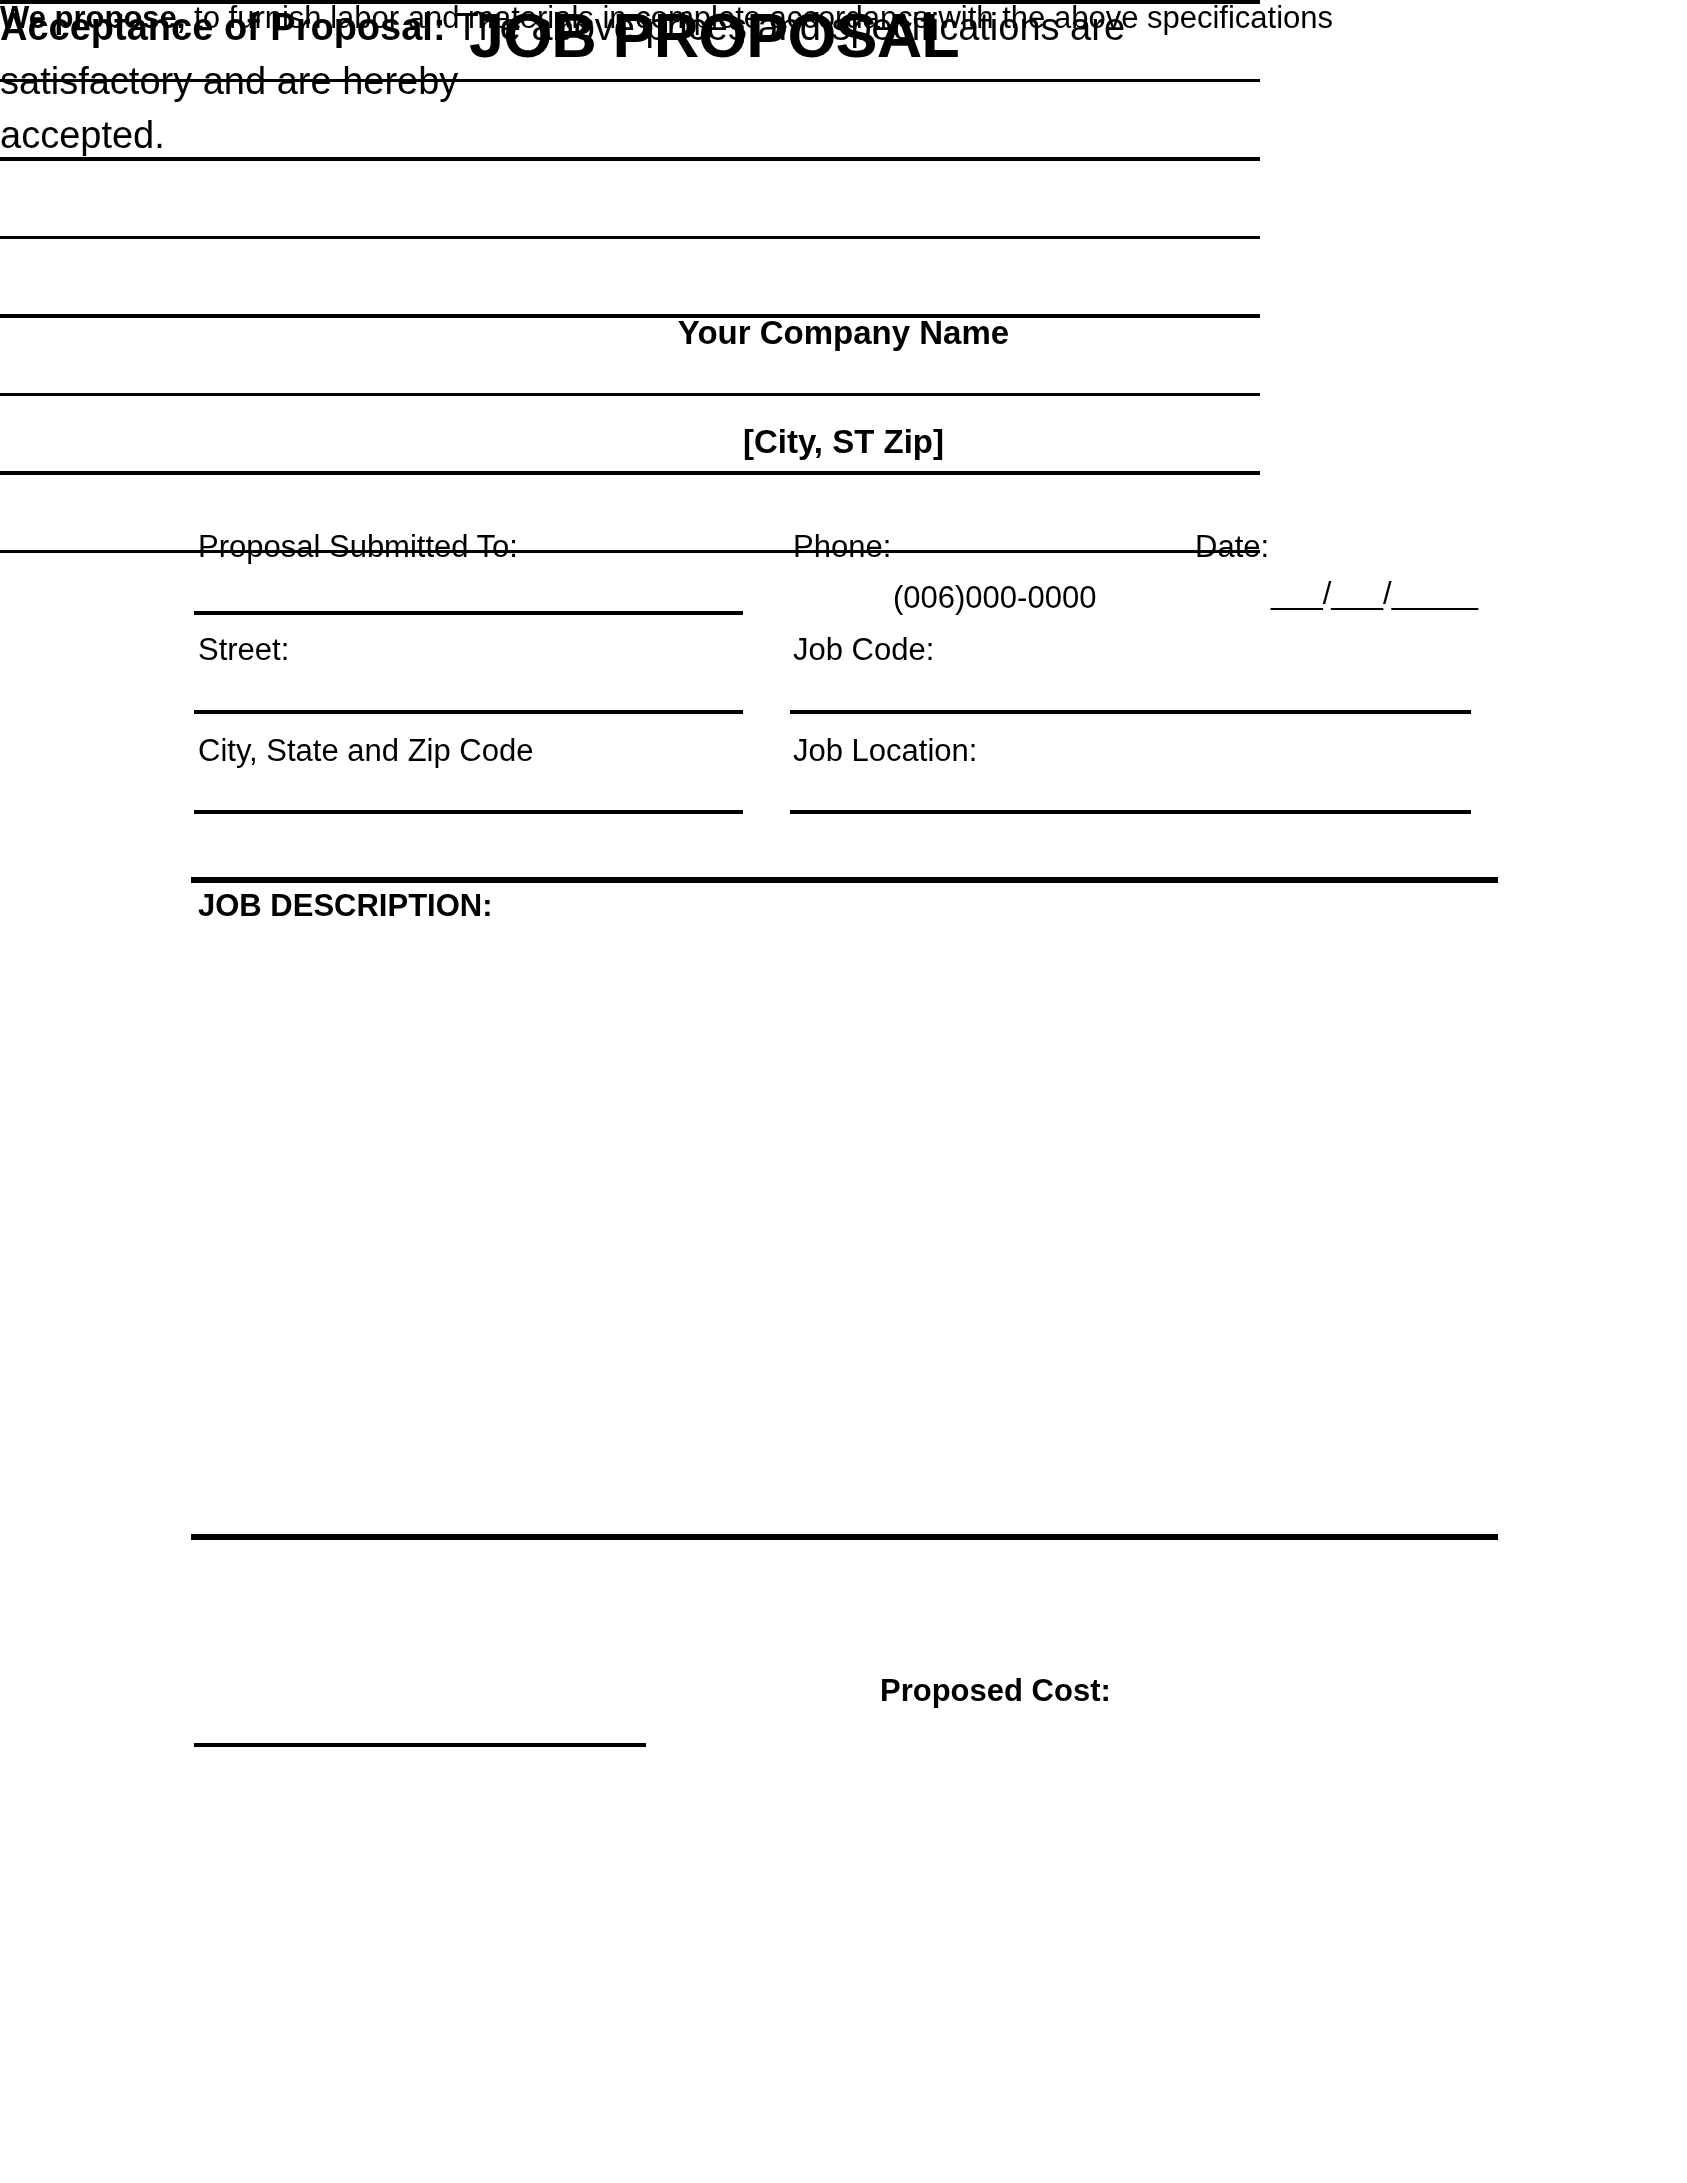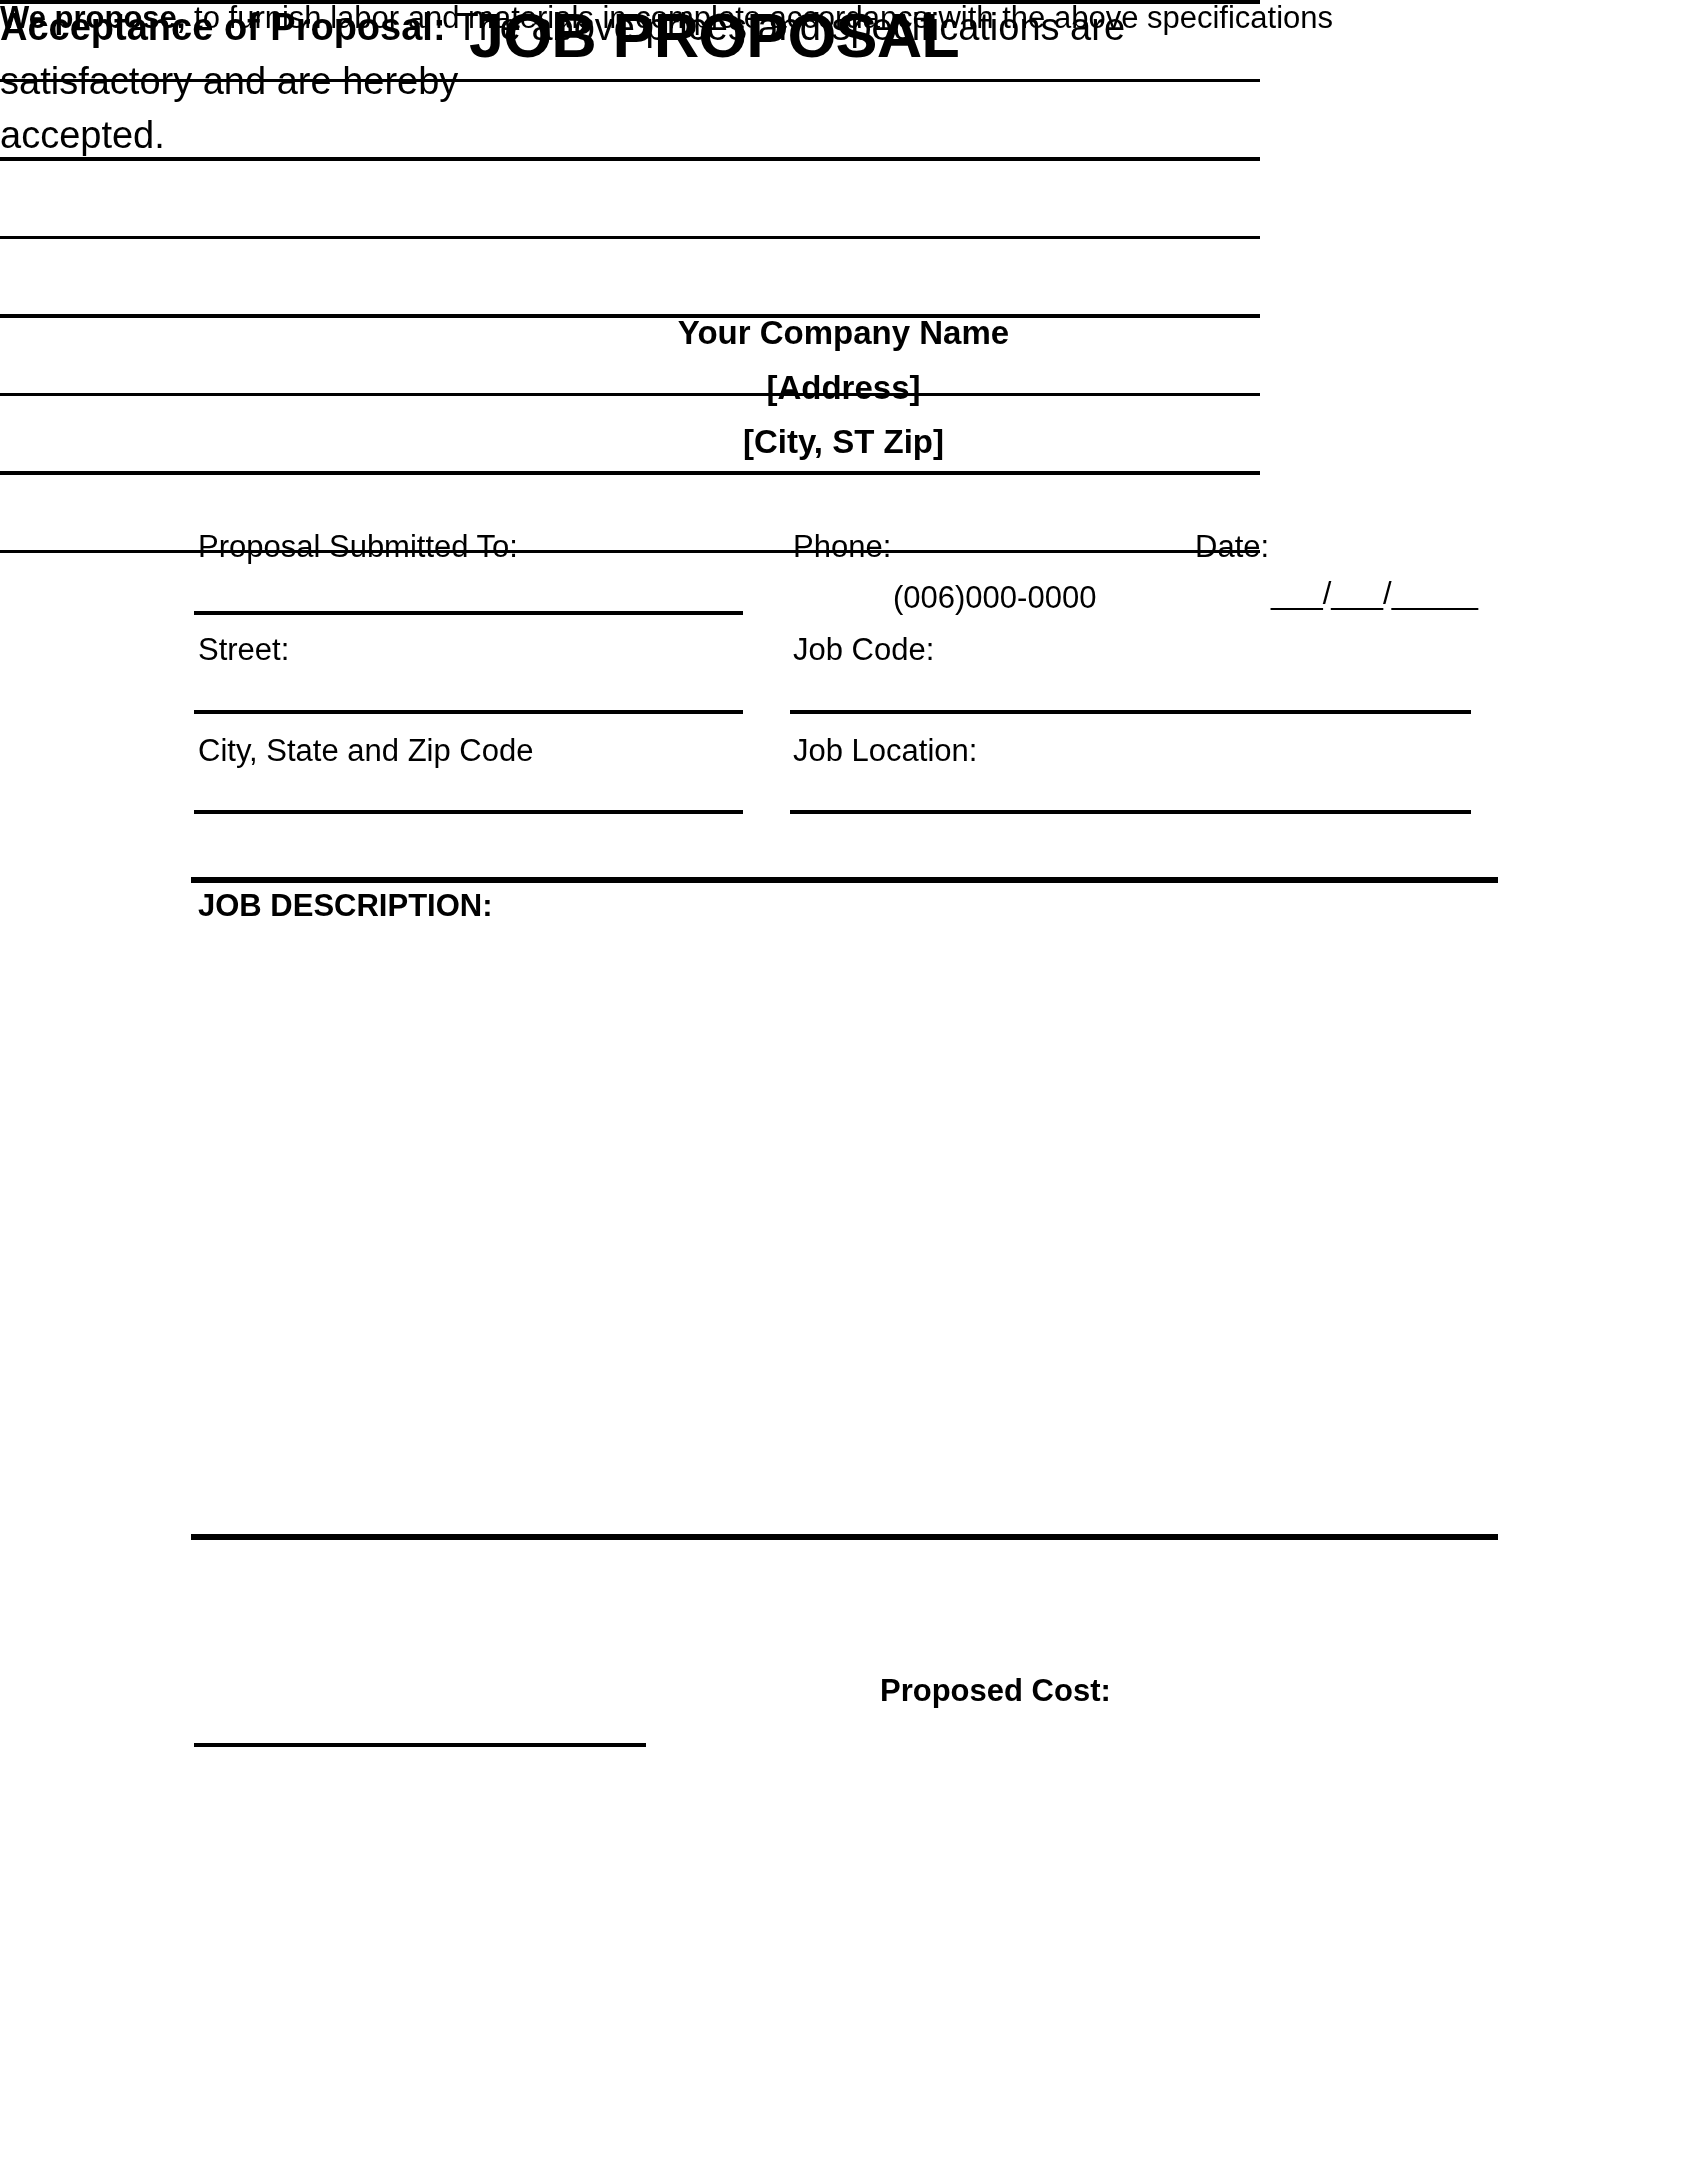--- a/index.html
+++ b/index.html
@@ -66,21 +66,20 @@
     white-space: normal;
   }
 </style>
 </head>
 <body>
 
 <div class="page">
 
   <div class="abs doc-title">JOB PROPOSAL</div>
   <div class="abs company-line" style="top:314px">Your Company Name</div>
-  <div class="abs company-line" style="top:369px">[Address]</div>
   <div class="abs company-line" style="top:423px">[City, ST Zip]</div>
 
   <div class="abs body-text" style="left:198px; top:529px">Proposal Submitted To:</div>
   <div class="abs body-text" style="left:793px; top:529px">Phone:</div>
   <div class="abs body-text" style="left:1195px; top:529px">Date:</div>
 
   <div class="abs body-text" style="left:893px; top:580px">(006)000-0000</div>
   <div class="abs body-text" style="left:1271px; top:576px">___/___/_____</div>
 
   <div class="rule" style="left:194px; top:611px; width:549px"></div>

